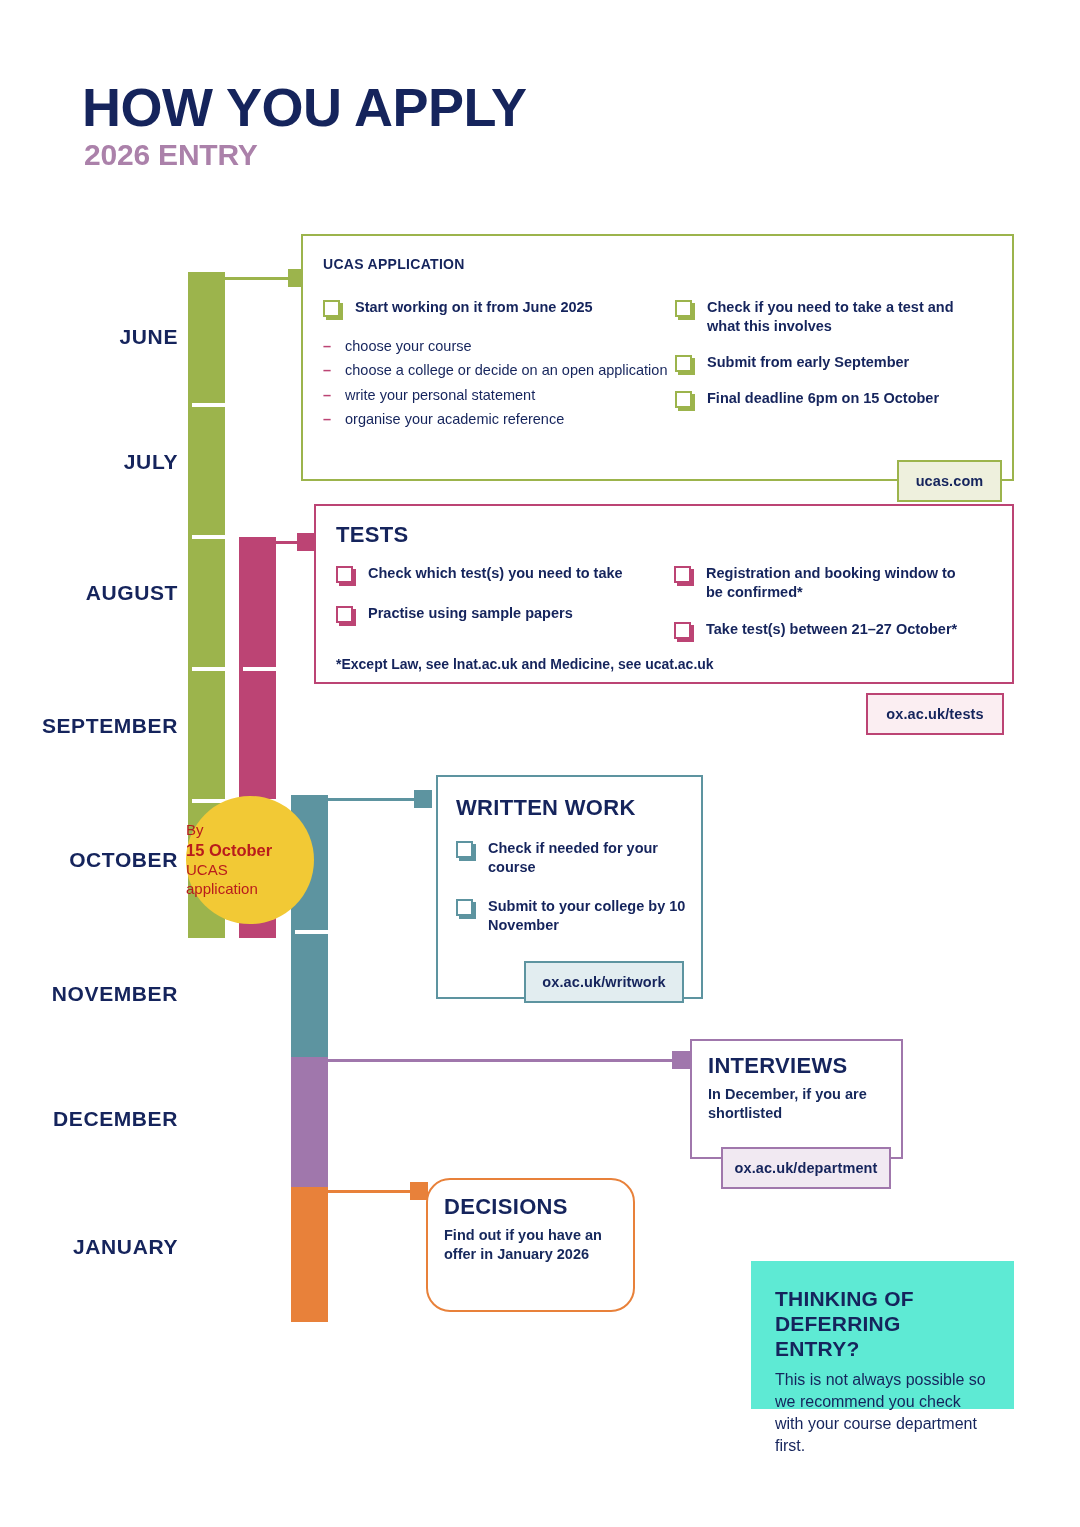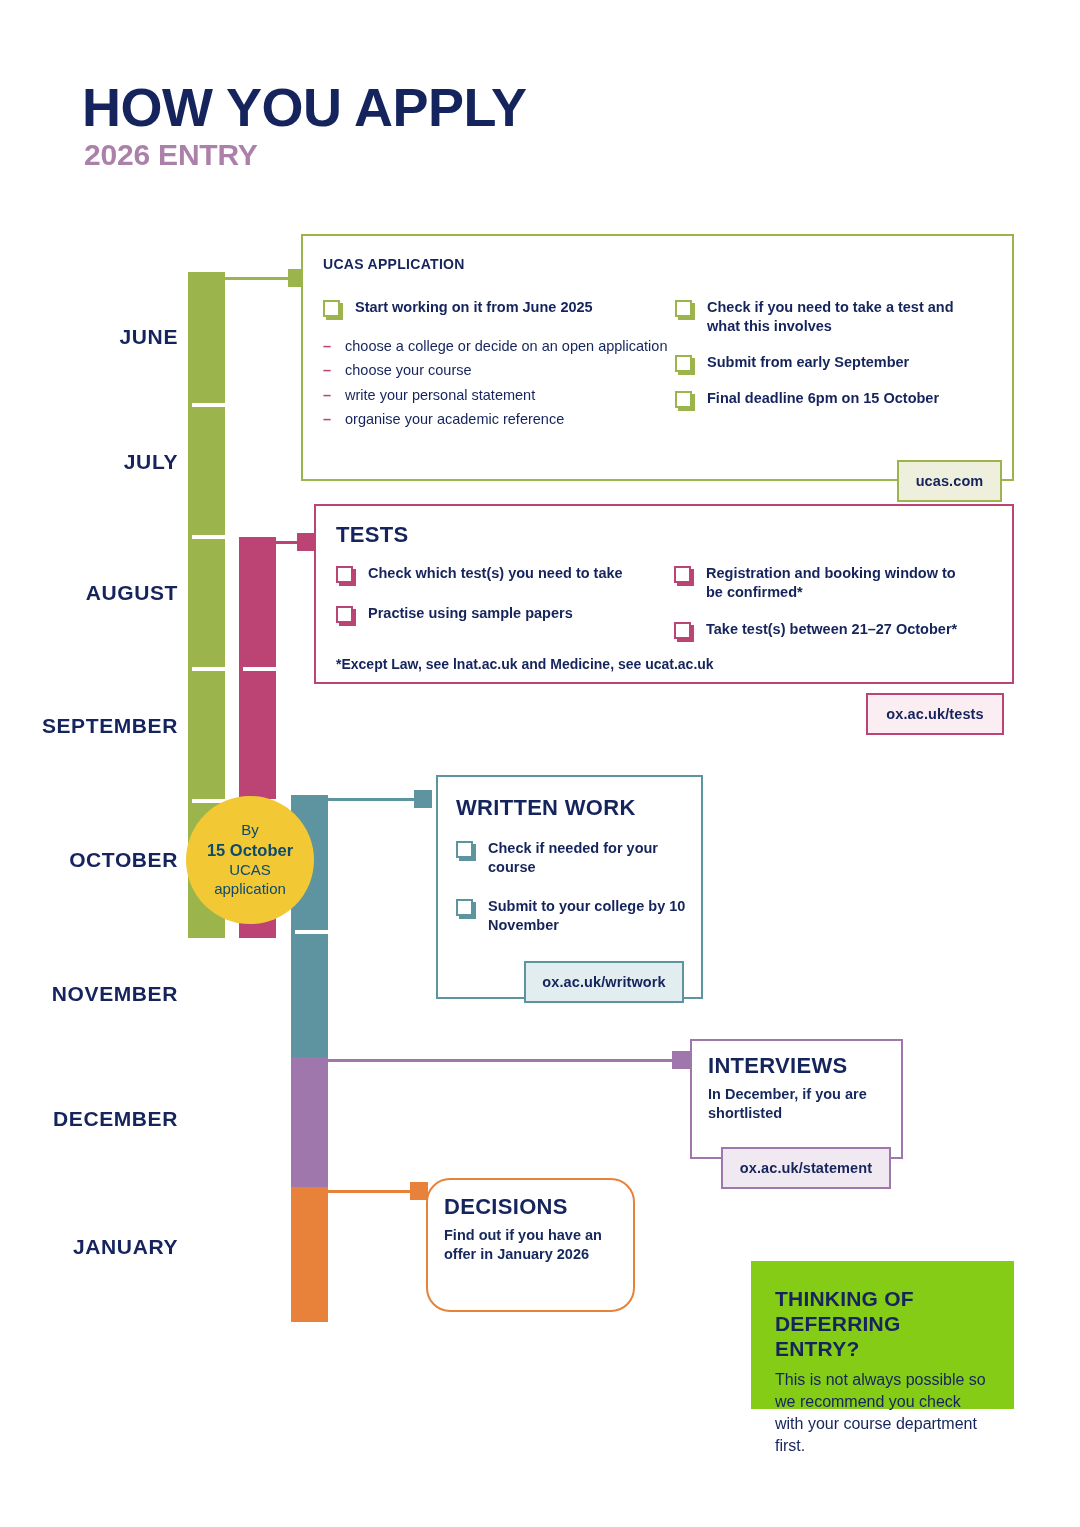--- a/index.html
+++ b/index.html
@@ -76,29 +76,29 @@
     display:flex;align-items:center;justify-content:center;
     letter-spacing:0.1px;
   }
 
   .footnote{font-size:14px;font-weight:bold;color:#15245c;}
 
   
   .badge{
     position:absolute;border-radius:50%;
     background:#f2c935;
-    display:flex;flex-direction:column;align-items:center;justify-content:center;
-    text-align:center;color:#0c4a6e;line-height:1.26;
+    display:flex;flex-direction:column;align-items:flex-start;justify-content:center;
+    text-align:center;color:#b91c1c;line-height:1.26;
     font-size:15px;
   }
   .badge .b-strong{font-weight:bold;font-size:16.5px;}
 
   
   .defer{
-    position:absolute;background:#84cc16;box-sizing:border-box;
+    position:absolute;background:#5eead4;box-sizing:border-box;
     padding:26px 24px 20px 24px;
   }
   .defer h3{
     margin:0 0 8px 0;font-size:21px;font-weight:bold;
     line-height:1.18;letter-spacing:0.2px;color:#15245c;
   }
   .defer p{margin:0;font-size:16px;line-height:1.36;color:#15245c;font-weight:normal;}
 </style>
 </head>
 <body>
@@ -151,22 +151,22 @@
 
   <div class="card" style="left:301px;top:234px;width:713px;height:247px;border-color:#9cb44c;">
     <h3 class="card-title" style="position:absolute;left:20px;top:20px;font-size:14px;">UCAS APPLICATION</h3>
 
     <div style="position:absolute;left:20px;top:62px;width:345px;">
       <div class="li">
         <span class="chk" style="border:2px solid #9cb44c;box-shadow:3px 3px 0 0 #9cb44c;"></span>
         <span>Start working on it from June 2025</span>
       </div>
       <ul class="sub">
+        <li>choose your course</li>
         <li>choose a college or decide on an open application</li>
-        <li>choose your course</li>
         <li>write your personal statement</li>
         <li>organise your academic reference</li>
       </ul>
     </div>
 
     <div style="position:absolute;left:372px;top:62px;width:300px;">
       <div class="li two">
         <span class="chk" style="border:2px solid #9cb44c;box-shadow:3px 3px 0 0 #9cb44c;"></span>
         <span>Check if you need to take a test and what this involves</span>
       </div>
@@ -224,21 +224,21 @@
         <span>Submit to your college by 10 November</span>
       </div>
     </div>
   </div>
   <div class="tag" style="left:524px;top:961px;width:160px;height:42px;border-color:#5d94a0;background:#e2edf0;">ox.ac.uk/writwork</div>
 
   <div class="card" style="left:690px;top:1039px;width:213px;height:120px;border-color:#a077ac;">
     <h3 class="card-title" style="position:absolute;left:16px;top:12px;font-size:22px;">INTERVIEWS</h3>
     <div style="position:absolute;left:16px;top:44px;width:180px;font-size:14.5px;font-weight:bold;line-height:1.32;">In December, if you are shortlisted</div>
   </div>
-  <div class="tag" style="left:721px;top:1147px;width:170px;height:42px;border-color:#a077ac;background:#f1e9f2;">ox.ac.uk/statement</div>
+  <div class="tag" style="left:721px;top:1147px;width:170px;height:42px;border-color:#a077ac;background:#f1e9f2;">ox.ac.uk/department</div>
 
   <div class="card" style="left:426px;top:1178px;width:209px;height:134px;border-color:#e8813a;border-radius:24px;">
     <h3 class="card-title" style="position:absolute;left:16px;top:14px;font-size:22px;">DECISIONS</h3>
     <div style="position:absolute;left:16px;top:46px;width:180px;font-size:14.5px;font-weight:bold;line-height:1.34;">Find out if you have an offer in January 2026</div>
   </div>
 
   <div class="badge" style="left:186px;top:796px;width:128px;height:128px;">
     <span>By</span>
     <span class="b-strong">15 October</span>
     <span>UCAS</span>

